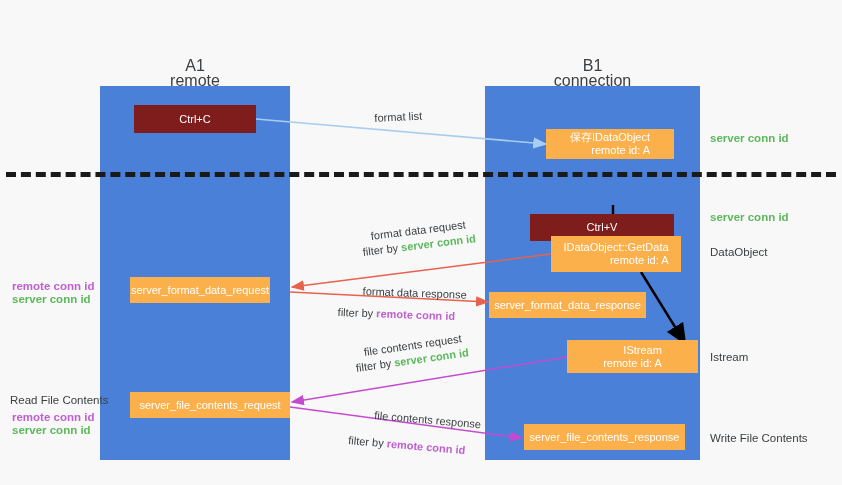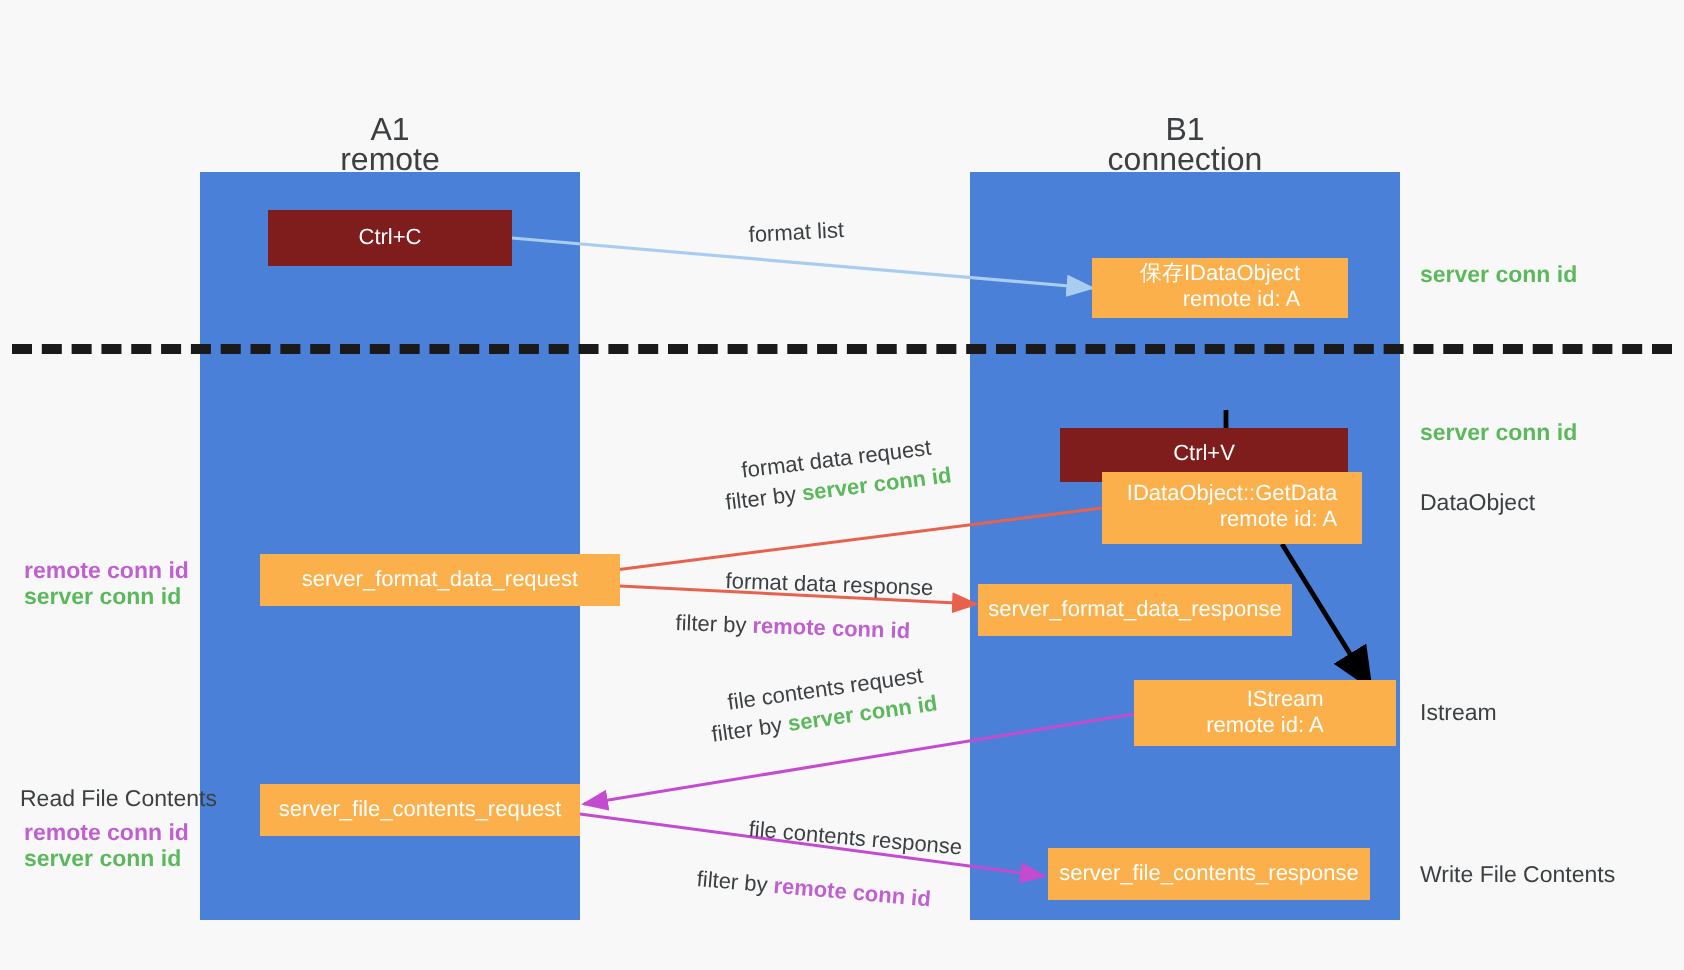--- a/index.html
+++ b/index.html
@@ -115,21 +115,21 @@
 remote id: A</div>
 
   <div class="box green" style="left:530px;top:178px;width:144px;height:27px;margin-top:36px;">Ctrl+V</div>
 
   <div class="box orange" style="left:551px;top:236px;width:130px;height:36px;">IDataObject::GetData
 remote id: A</div>
 
   <div class="box orange" style="left:567px;top:340px;width:131px;height:33px;">IStream
 remote id: A</div>
 
-  <div class="box orange" style="left:130px;top:277px;width:180px;height:26px;">server_format_data_request</div>
+  <div class="box orange" style="left:130px;top:277px;width:140px;height:26px;">server_format_data_request</div>
 
   <div class="box orange" style="left:489px;top:292px;width:157px;height:26px;">server_format_data_response</div>
 
   <div class="box orange" style="left:524px;top:424px;width:161px;height:26px;">server_file_contents_response</div>
 
   <div class="box orange" style="left:130px;top:392px;width:160px;height:26px;">server_file_contents_request</div>
 
   <div class="side green" style="left:710px;top:131px;">server conn id</div>
   <div class="side green" style="left:710px;top:210px;">server conn id</div>
   <div class="side gray" style="left:710px;top:245px;">DataObject</div>

